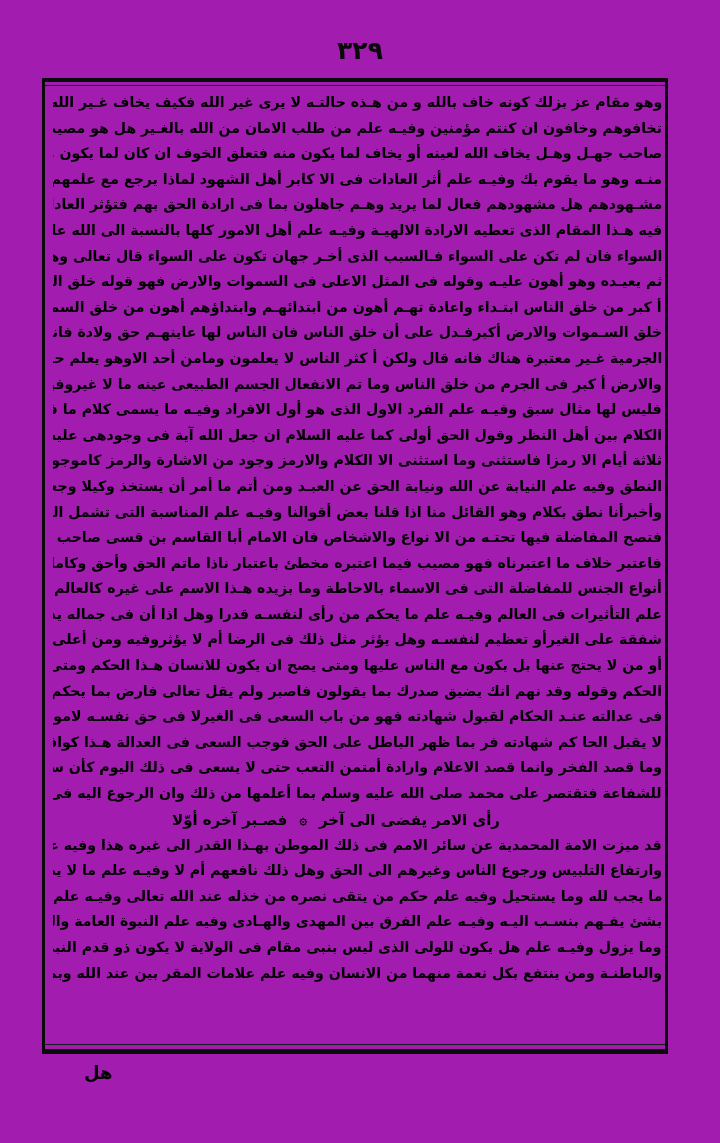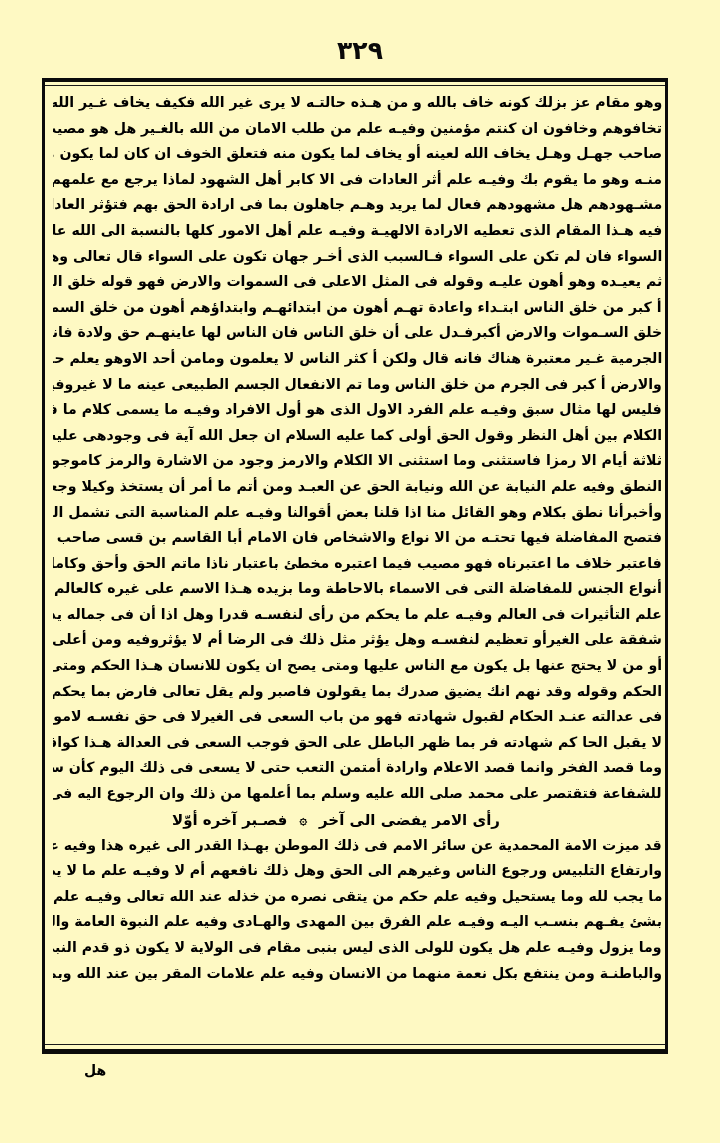--- a/index.html
+++ b/index.html
@@ -4,21 +4,21 @@
 <style>
   html, body {
     margin: 0;
     padding: 0;
     background: #ffffff;
   }
   #page {
     position: relative;
     width: 720px;
     height: 1143px;
-    background: #fef9c3;
+    background: #a21caf;
     overflow: hidden;
     font-family: "DejaVu Sans", sans-serif;
   }
 
   
   .folio {
     position: absolute;
     top: 36px;
     left: 0;
     width: 720px;
@@ -129,21 +129,21 @@
     vertical-align: middle;
   }
 
   
   .catchword {
     position: absolute;
     left: 84px;
     top: 1062px;
     direction: rtl;
     font-family: "DejaVu Sans", sans-serif;
-    font-size: 14px;
+    font-size: 18px;
     font-weight: 700;
     color: #000000;
   }
 </style>
 </head>
 <body>
 
 <div id="page">
 
   <div class="folio">٣٢٩</div>

